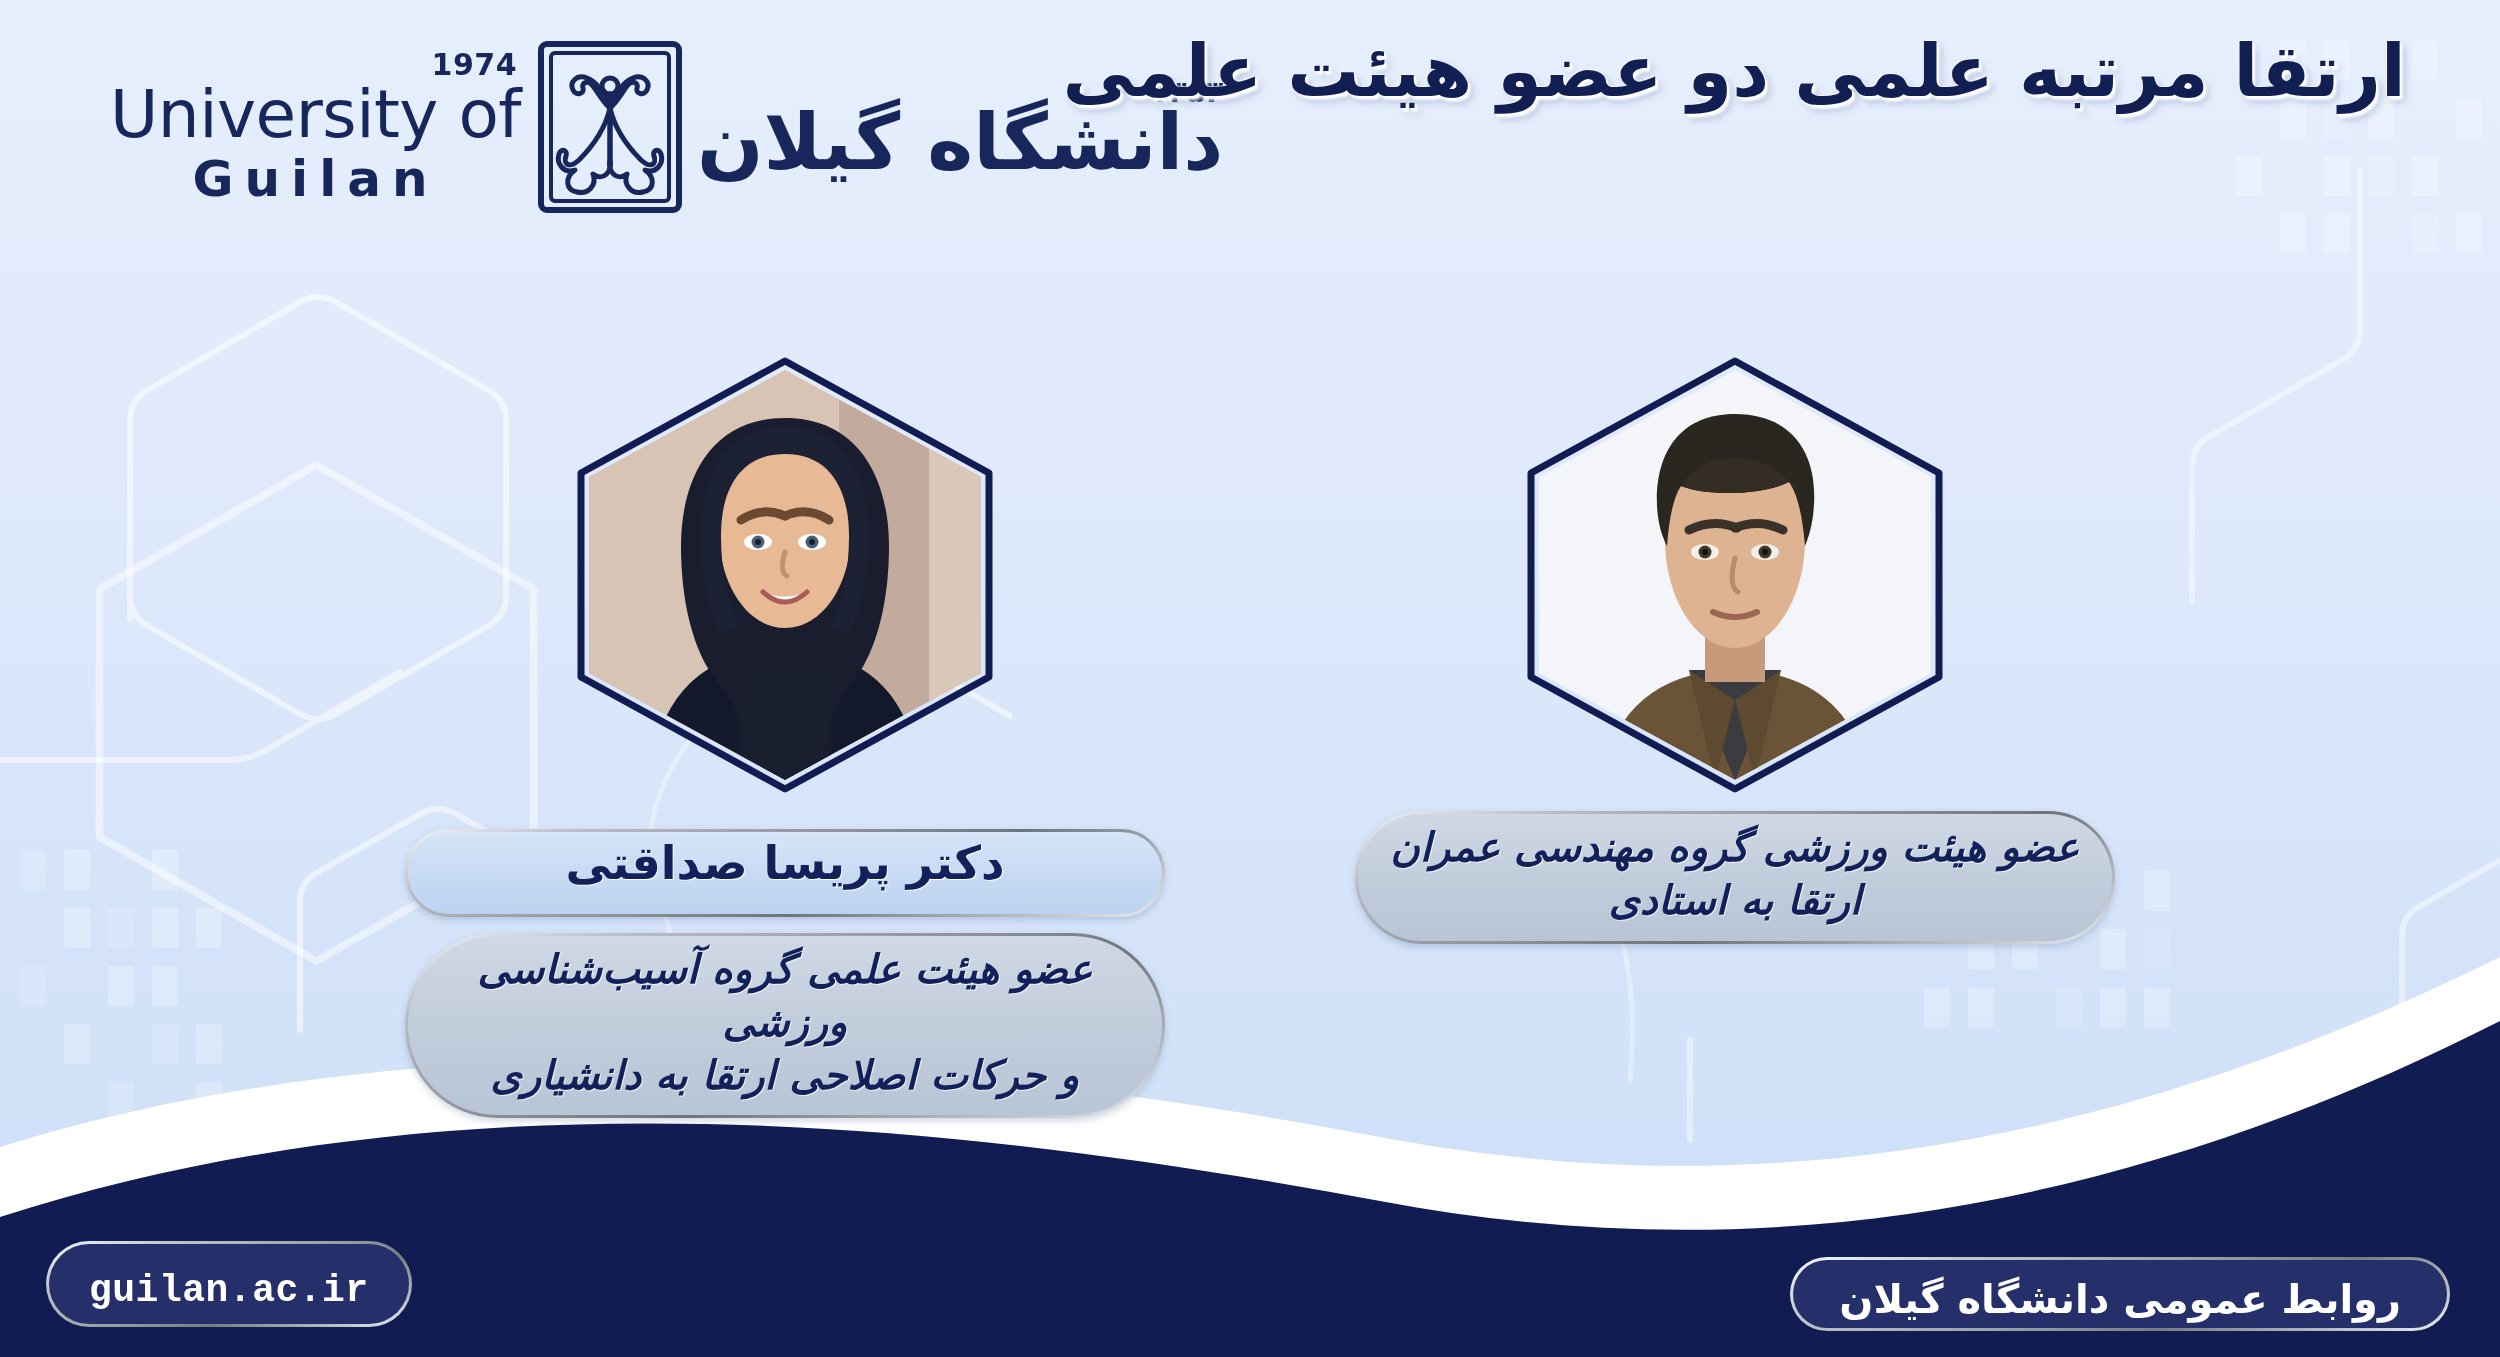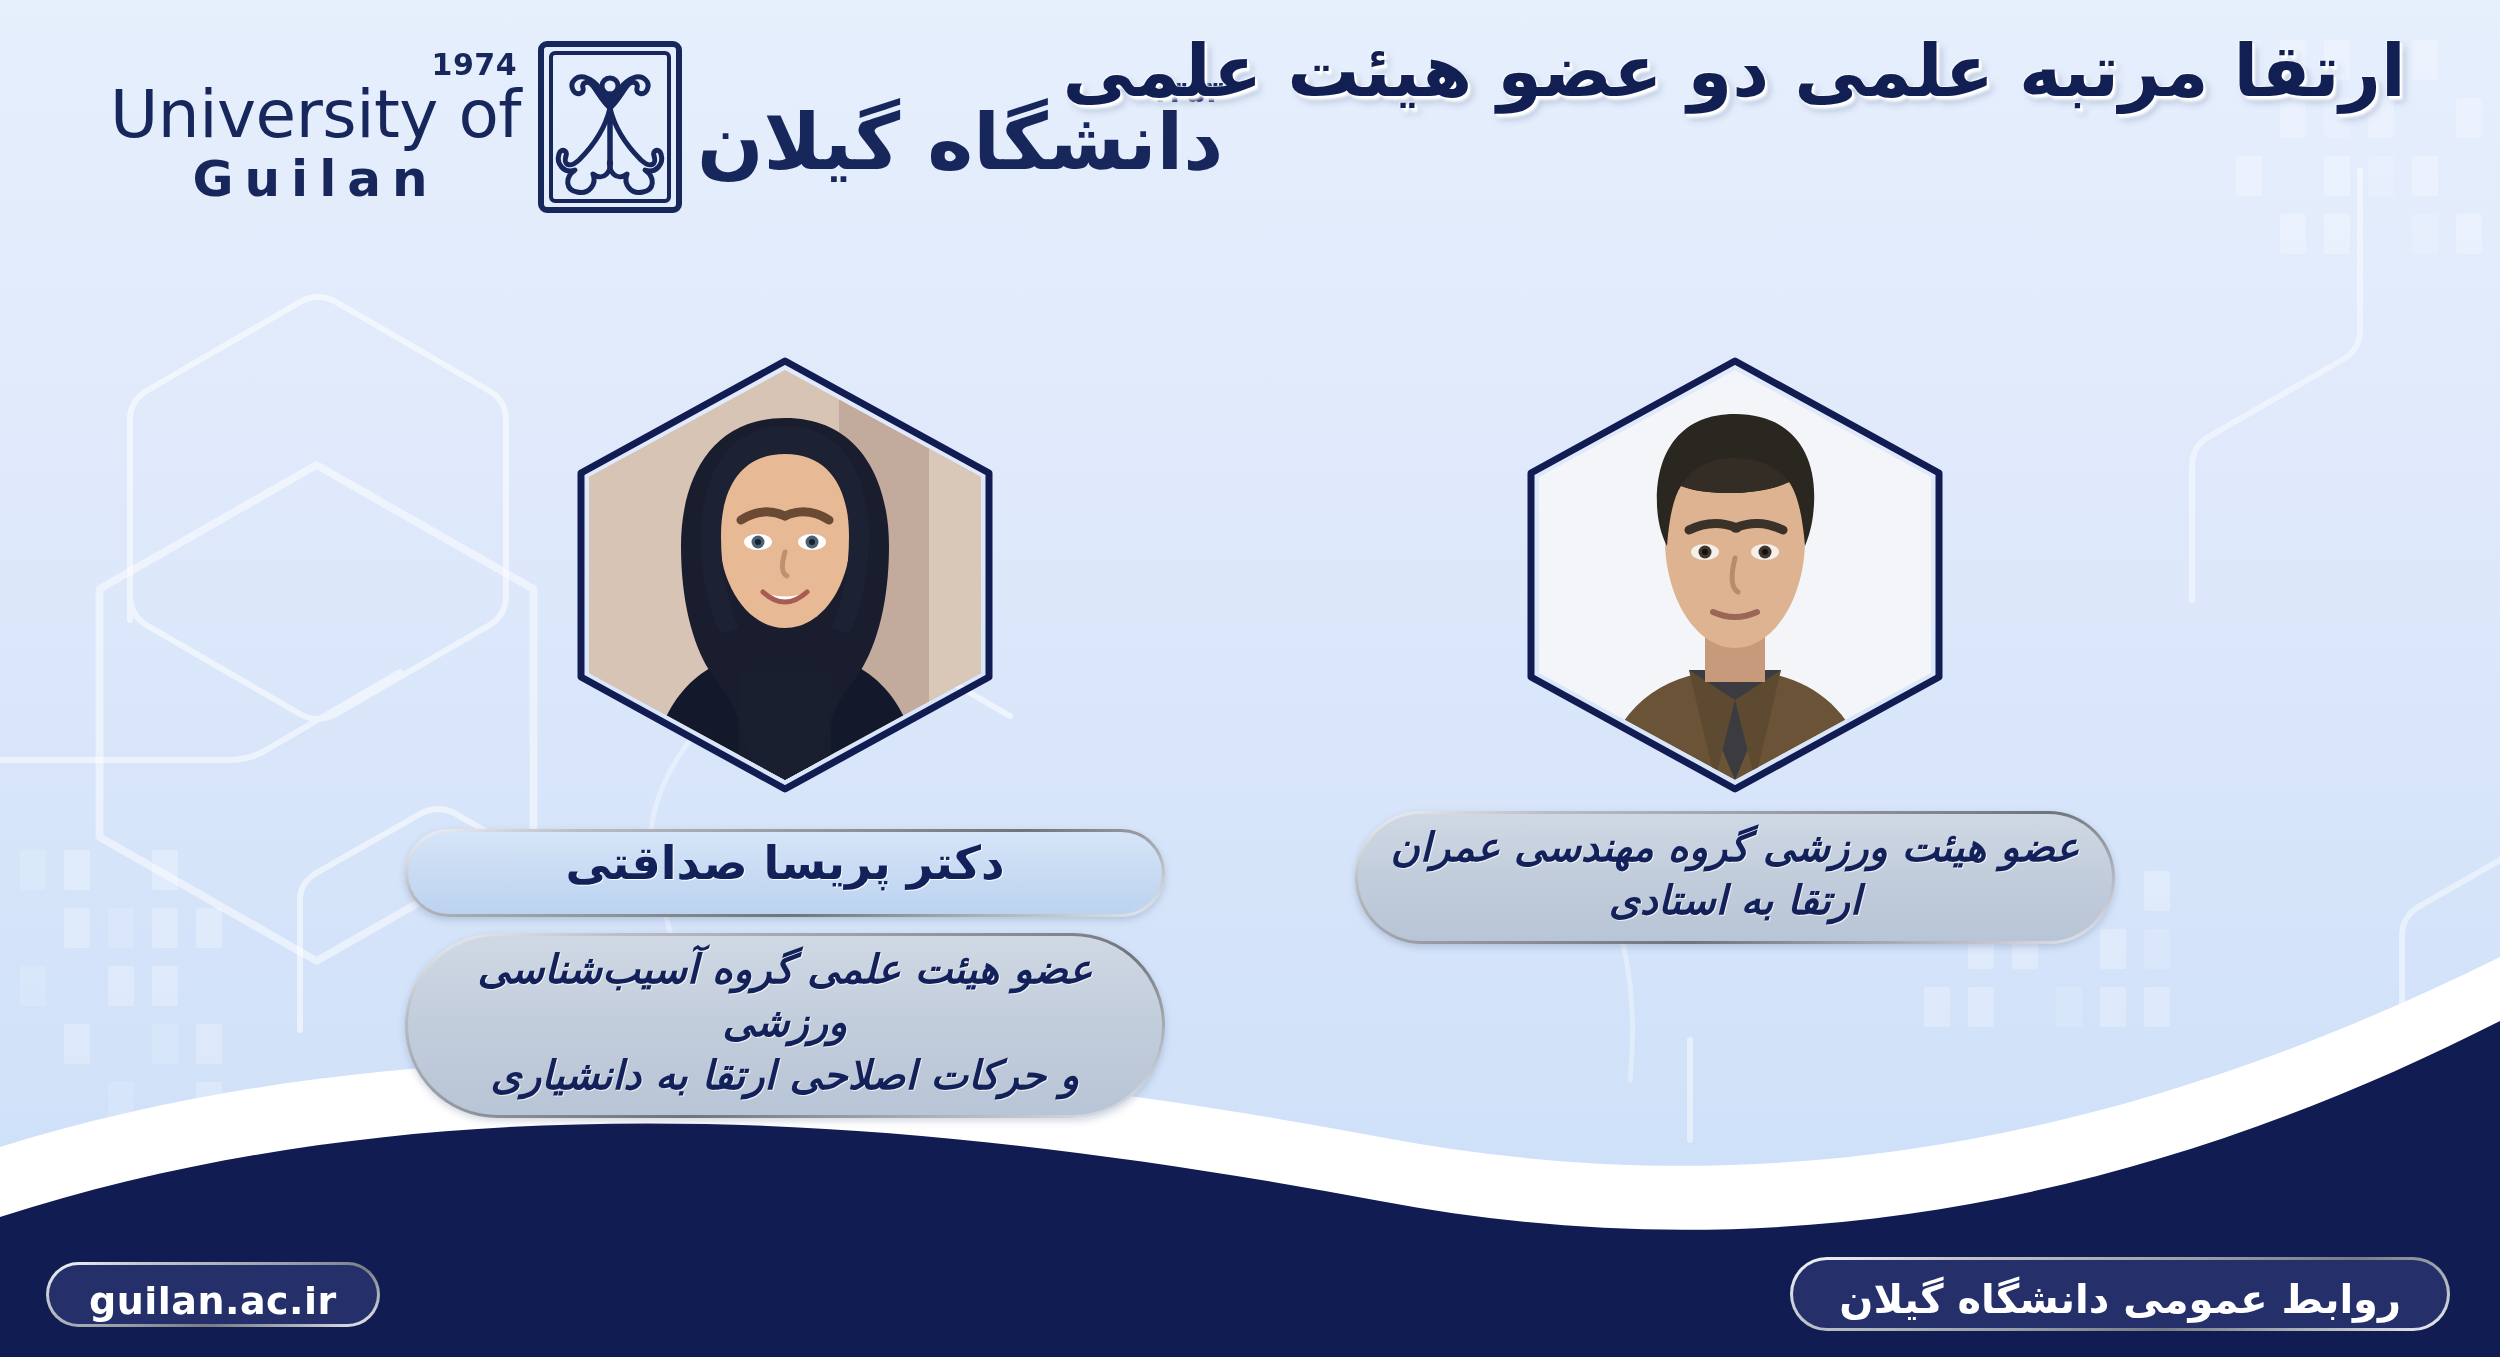--- a/index.html
+++ b/index.html
@@ -149,23 +149,24 @@
     background: linear-gradient(160deg, #f6f8fb 0%, #c3c7cd 20%, #9aa0a7 48%, #787d85 66%, #b5b9c0 85%, #eef0f4 100%);
   }
   .footer-badge > .inner {
     border-radius: 999px;
     background: #25306b;
     color: #ffffff;
     display: flex; align-items: center; justify-content: center;
   }
   #badge-site { left: 46px; bottom: 30px; }
   #badge-site > .inner {
-    height: 59px; padding: 16px 40px 4px;
+    height: 80px; padding: 16px 40px 4px;
     font-size: 38px; font-weight: 700; letter-spacing: .5px;
     direction: ltr;
+    font-family: Liberation Mono, monospace;
   }
   #badge-pr { right: 50px; bottom: 26px; }
   #badge-pr > .inner {
     height: 68px; padding: 16px 46px 6px;
     font-size: 40px; font-weight: 700;
     direction: rtl;
   }
 </style>
 </head>
 <body>

